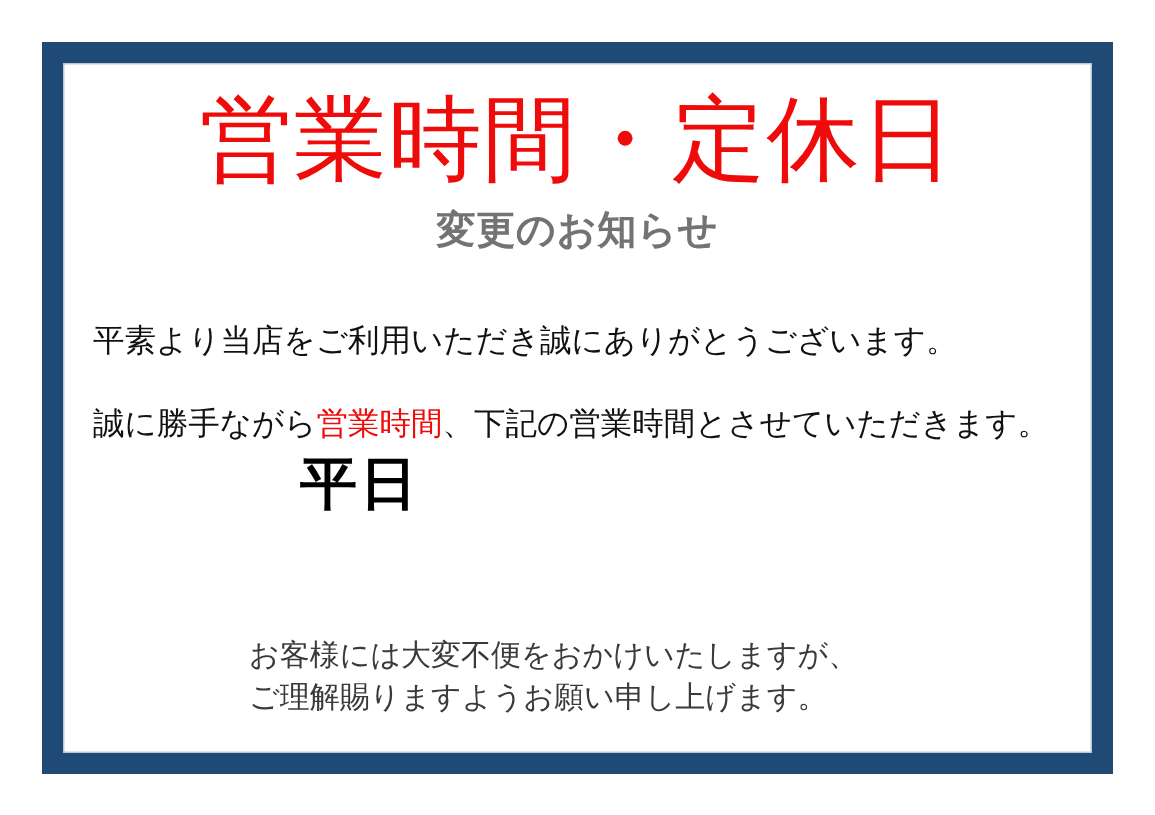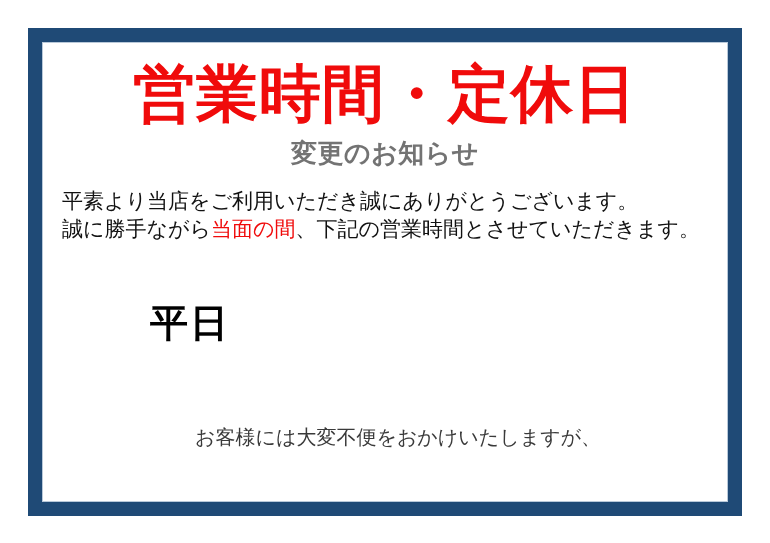--- a/index.html
+++ b/index.html
@@ -54,21 +54,21 @@
   }
 
   
   .headline {
     position: absolute;
     left: 0;
     right: 0;
     top: 20px;
     text-align: center;
     color: #f00b0b;
-    font-weight: 700;
+    font-weight: 400;
     font-size: 62px;
     line-height: 1.0;
     letter-spacing: 1px;
     white-space: nowrap;
   }
 
   .subhead {
     position: absolute;
     left: 0;
     right: 0;
@@ -89,20 +89,21 @@
     top: 144px;
     right: 10px;
     color: #111111;
     font-size: 21px;
     line-height: 28px;
     white-space: nowrap;
   }
   .intro-line {
     display: block;
     white-space: nowrap;
+    margin-top: 27px;
   }
   .em-red {
     color: #f00b0b;
   }
 
   
   .hours {
     position: absolute;
     left: 107px;
     top: 255px;
@@ -114,21 +115,21 @@
     height: 50px;
     font-weight: 700;
     color: #000000;
     font-size: 38px;
     line-height: 50px;
     white-space: nowrap;
   }
   .hours-label {
     width: 180px;
     flex: 0 0 180px;
-    text-align: left;
+    text-align: center;
     letter-spacing: 2px;
   }
   .hours-value {
     flex: 1 1 auto;
     text-align: center;
     letter-spacing: 0px;
   }
 
   
   .closing {
@@ -136,48 +137,48 @@
     left: 123px;
     top: 380px;
     color: #3a3a3a;
     font-size: 20px;
     line-height: 28px;
     white-space: nowrap;
   }
   .closing-line {
     display: block;
     white-space: nowrap;
-    margin-left: 29px;
   }
 </style>
 </head>
 <body>
 
 <div class="notice-poster">
 
   <div class="frame">
     <div class="frame-inner">
       <div class="content">
 
         <div class="headline">営業時間・定休日</div>
 
         <div class="subhead">変更のお知らせ</div>
 
         <div class="intro">
           <span class="intro-line">平素より当店をご利用いただき誠にありがとうございます。</span>
-          <span class="intro-line"><span>誠に勝手ながら</span><span class="em-red">当面の間</span><span>、下記の営業時間とさせていただきます。</span></span>
+          <span class="intro-line"><span>誠に勝手ながら</span><span class="em-red">営業時間</span><span>、下記の営業時間とさせていただきます。</span></span>
         </div>
 
         <div class="hours">
           <div class="hours-row">
             <span class="hours-label">平日</span>
           </div>
         </div>
 
         <div class="closing">
           <span class="closing-line">お客様には大変不便をおかけいたしますが、</span>
+          <span class="closing-line">ご理解賜りますようお願い申し上げます。</span>
         </div>
 
       </div>
     </div>
   </div>
 
 </div>
 
 </body></html>

